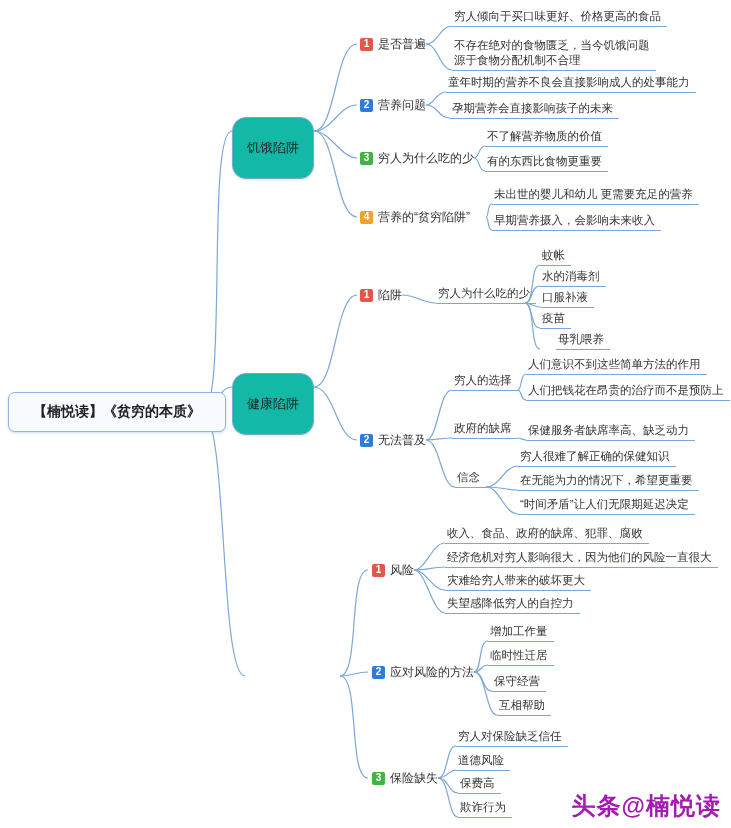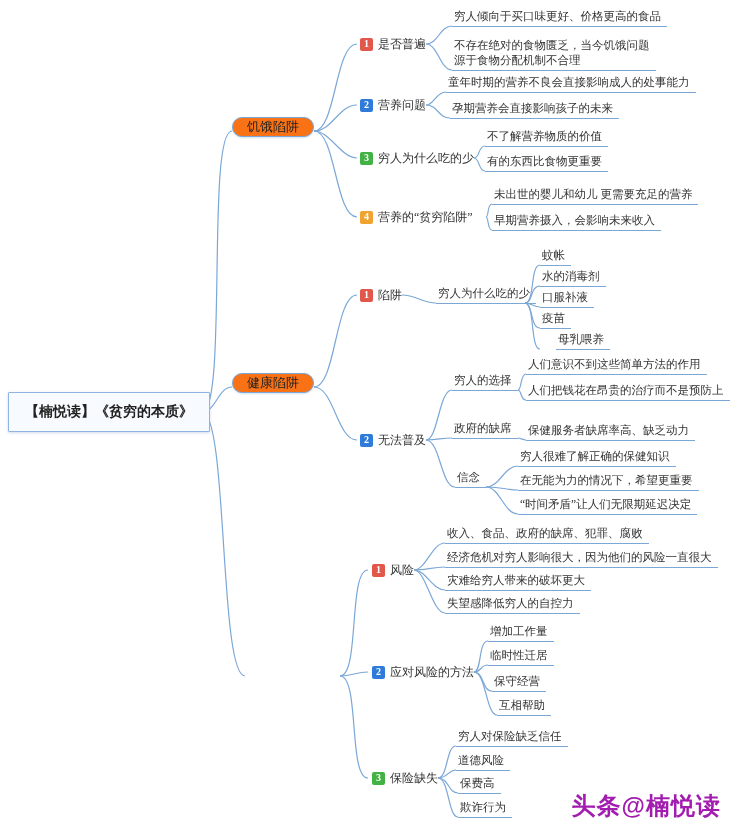--- a/index.html
+++ b/index.html
@@ -2,29 +2,29 @@
 <html><head>
 <meta charset="utf-8">
 <style>
   html,body{margin:0;padding:0;background:#fff;}
   .canvas{
     position:relative;width:731px;height:828px;background:#ffffff;
     font-family:"Liberation Sans","DejaVu Sans",sans-serif;overflow:hidden;
   }
   svg.links{position:absolute;left:0;top:0;width:731px;height:828px;}
   svg.links path{fill:none;stroke:#7ba7d7;stroke-width:1.2px;}
-  .node{position:absolute;box-sizing:border-box;font-family:Liberation Serif, serif;}
+  .node{position:absolute;box-sizing:border-box;}
   .root-node{
-    border:1px solid #8fb4e0;background:#f7fbff;border-radius:1px;
-    padding:10px 16px;font-size:14px;font-weight:bold;color:#222;
+    border:1px solid #8fb4e0;background:#f7fbff;border-radius:7px;
+    padding:10px 24px;font-size:14px;font-weight:bold;color:#222;
     box-shadow:0 1px 3px rgba(100,140,190,.3);white-space:nowrap;
   }
   .bnode{
-    border:1px solid #7ba7d7;background:#f97316;border-radius:14px;
-    padding:0 14px;font-size:13px;color:#222;white-space:nowrap;
+    border:1px solid #7ba7d7;background:#14b8a6;border-radius:14px;
+    padding:21px 14px;font-size:13px;color:#222;white-space:nowrap;
     box-shadow:0 1px 2px rgba(100,140,190,.25);
   }
   .sub{display:flex;align-items:center;gap:5px;font-size:12px;color:#333;white-space:nowrap;height:18px;}
   .chip{
     width:13px;height:13px;border-radius:2px;color:#fff;font-size:10px;font-weight:bold;
     display:flex;align-items:center;justify-content:center;line-height:1;flex:0 0 13px;
   }
   .chip.red{background:#e2574c}
   .chip.blue{background:#2f7bd9}
   .chip.green{background:#43b244}

